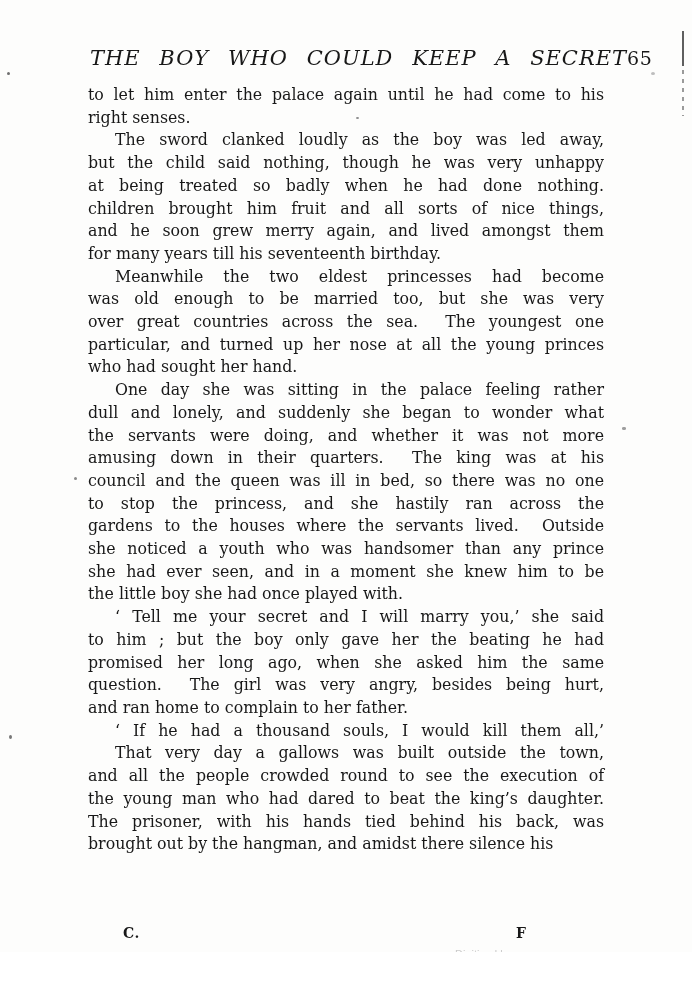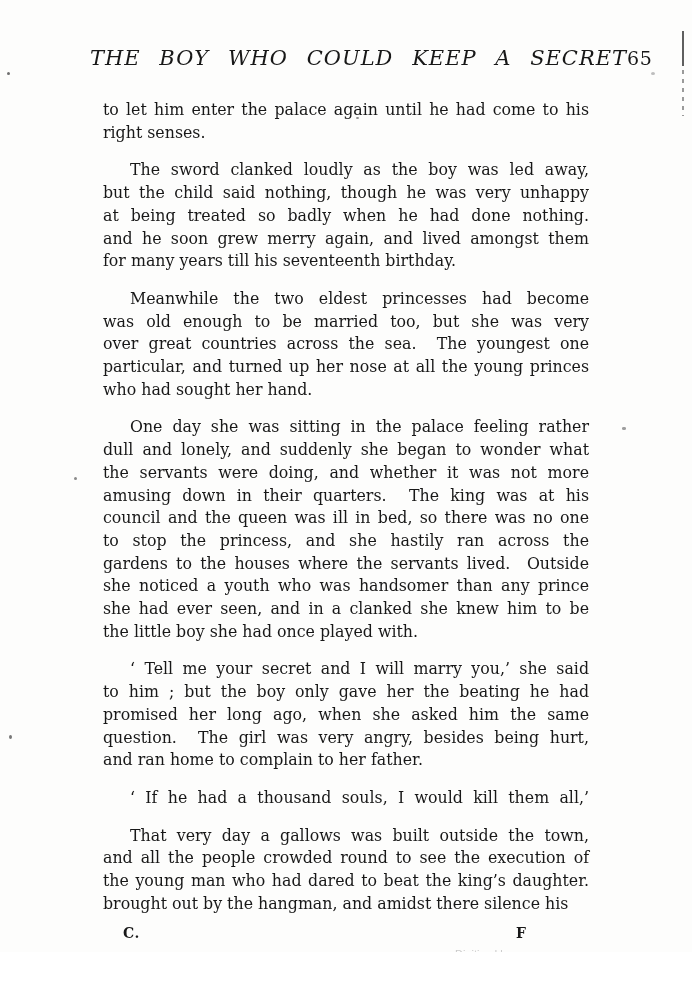--- a/index.html
+++ b/index.html
@@ -35,21 +35,21 @@
   }
   
   .page-text {
     position: absolute;
     left: 88px;
     top: 84px;
     width: 516px;
     font-size: 15.8px;
     line-height: 22.7px;
   }
-  .para { margin: 15px; }
+  .para { margin: 0; }
   .line {
     text-align: justify;
     text-align-last: justify;
     white-space: pre-wrap;
   }
   .line.last {
     text-align-last: left;
   }
   .para.indent .line:first-child { text-indent: 27px; }
   
@@ -109,56 +109,58 @@
 
   <div class="page-text">
       <div class="para">
         <div class="line">to let him enter the palace again until he had come to his</div>
         <div class="line last">right senses.</div>
       </div>
       <div class="para indent">
         <div class="line">The sword clanked loudly as the boy was led away,</div>
         <div class="line">but the child said nothing, though he was very unhappy</div>
         <div class="line">at being treated so badly when he had done nothing.</div>
+        <div class="line">children brought him fruit and all sorts of nice things,</div>
         <div class="line">and he soon grew merry again, and lived amongst them</div>
         <div class="line last">for many years till his seventeenth birthday.</div>
       </div>
       <div class="para indent">
         <div class="line">Meanwhile the two eldest princesses had become</div>
         <div class="line">was old enough to be married too, but she was very</div>
         <div class="line">over great countries across the sea.  The youngest one</div>
         <div class="line">particular, and turned up her nose at all the young princes</div>
         <div class="line last">who had sought her hand.</div>
       </div>
       <div class="para indent">
         <div class="line">One day she was sitting in the palace feeling rather</div>
         <div class="line">dull and lonely, and suddenly she began to wonder what</div>
         <div class="line">the servants were doing, and whether it was not more</div>
         <div class="line">amusing down in their quarters.  The king was at his</div>
         <div class="line">council and the queen was ill in bed, so there was no one</div>
         <div class="line">to stop the princess, and she hastily ran across the</div>
         <div class="line">gardens to the houses where the servants lived.  Outside</div>
         <div class="line">she noticed a youth who was handsomer than any prince</div>
-        <div class="line">she had ever seen, and in a clanked she knew him to be</div>
+        <div class="line">she had ever seen, and in a moment she knew him to be</div>
         <div class="line last">the little boy she had once played with.</div>
       </div>
       <div class="para indent">
         <div class="line">‘ Tell me your secret and I will marry you,’ she said</div>
         <div class="line">to him ; but the boy only gave her the beating he had</div>
         <div class="line">promised her long ago, when she asked him the same</div>
         <div class="line">question.  The girl was very angry, besides being hurt,</div>
         <div class="line last">and ran home to complain to her father.</div>
       </div>
       <div class="para indent">
         <div class="line">‘ If he had a thousand souls, I would kill them all,’</div>
       </div>
       <div class="para indent">
         <div class="line">That very day a gallows was built outside the town,</div>
         <div class="line">and all the people crowded round to see the execution of</div>
         <div class="line">the young man who had dared to beat the king’s daughter.</div>
+        <div class="line">The prisoner, with his hands tied behind his back, was</div>
         <div class="line last">brought out by the hangman, and amidst there silence his</div>
       </div>
     </div>
 
   <div class="sig sig-left">C.</div>
   <div class="sig sig-right">F</div>
 
   <div class="watermark">
     <span class="wm-text">Digitized by</span>
     <span class="wm-logo">Google</span>

